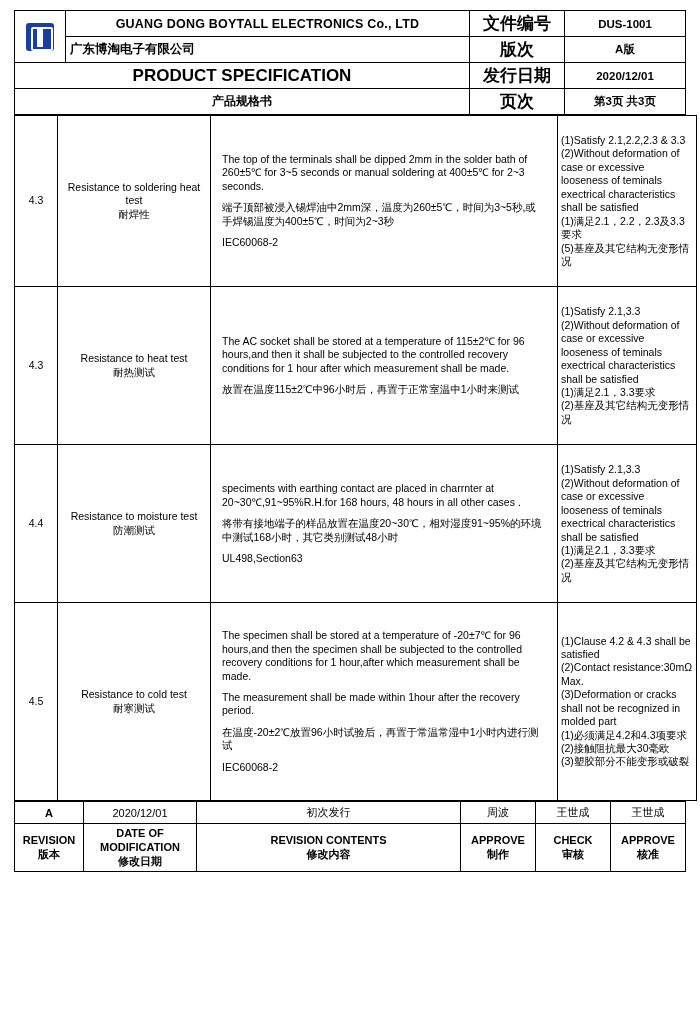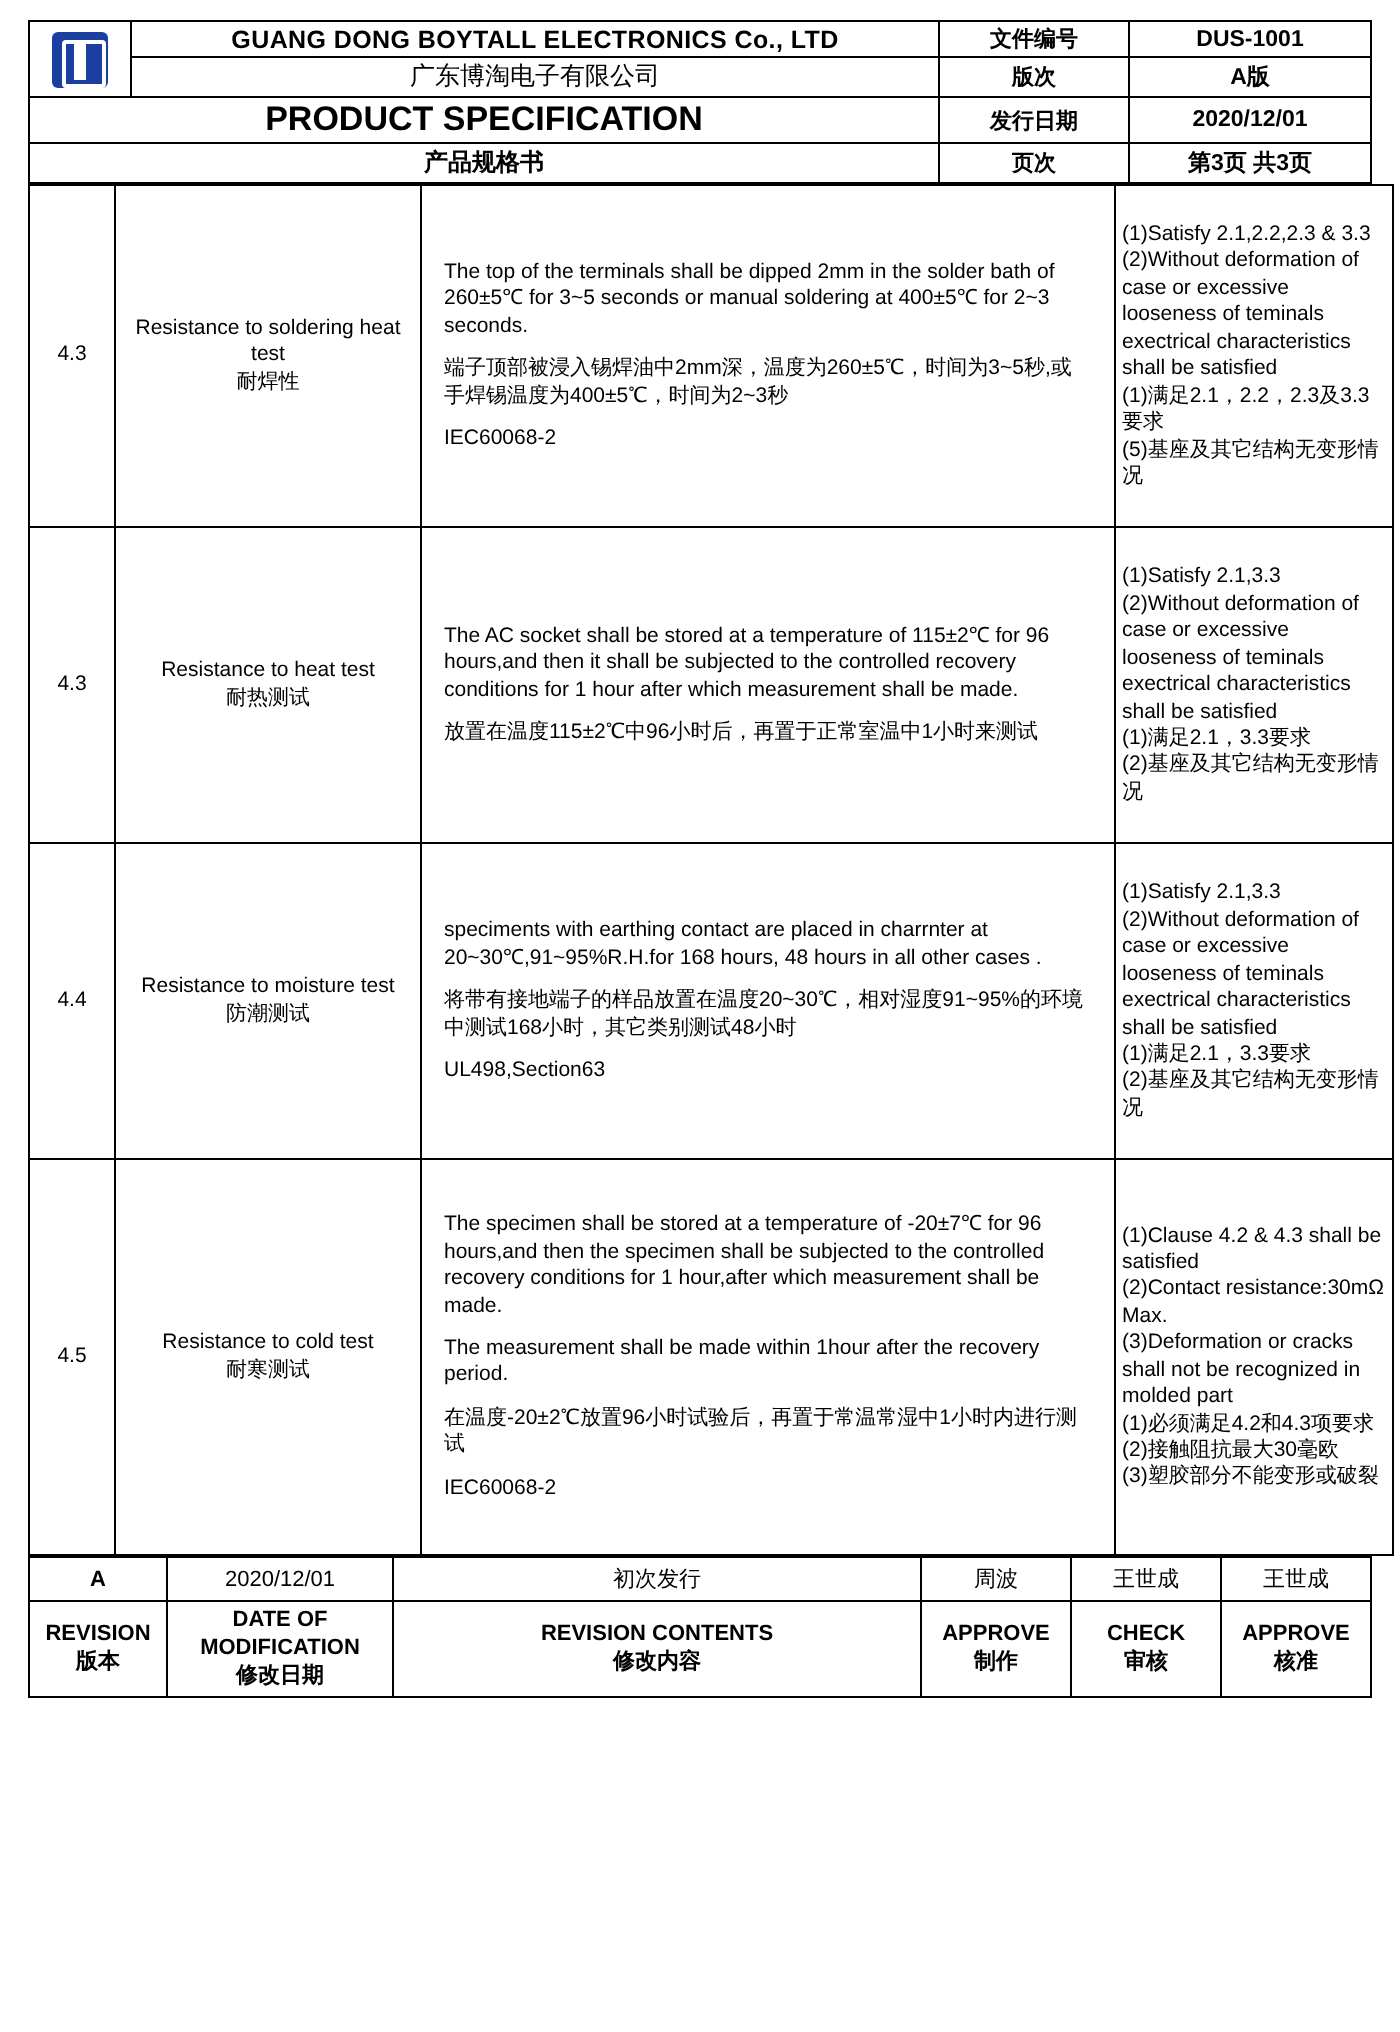--- a/index.html
+++ b/index.html
@@ -61,37 +61,36 @@
     width: 6px; height: 20px;
     background: #fff;
   }
   .company-en {
     font-weight: bold;
     font-size: 12.5px;
     letter-spacing: 0.2px;
     text-align: center;
   }
   .company-cn {
-    font-weight: normal;
+    font-weight: bold;
     font-size: 12.5px;
-    text-align: center;
   }
   .prodspec-en {
     font-weight: bold;
     font-size: 17px;
     text-align: center;
   }
   .prodspec-cn {
     font-weight: bold;
     font-size: 12px;
     text-align: center;
   }
   .hdr-label {
     text-align: center;
-    font-size: 11px;
+    font-size: 17px;
     font-weight: bold;
     width: 86px;
   }
   .hdr-value {
     text-align: center;
     font-size: 11.5px;
     font-weight: bold;
     width: 112px;
   }
   

